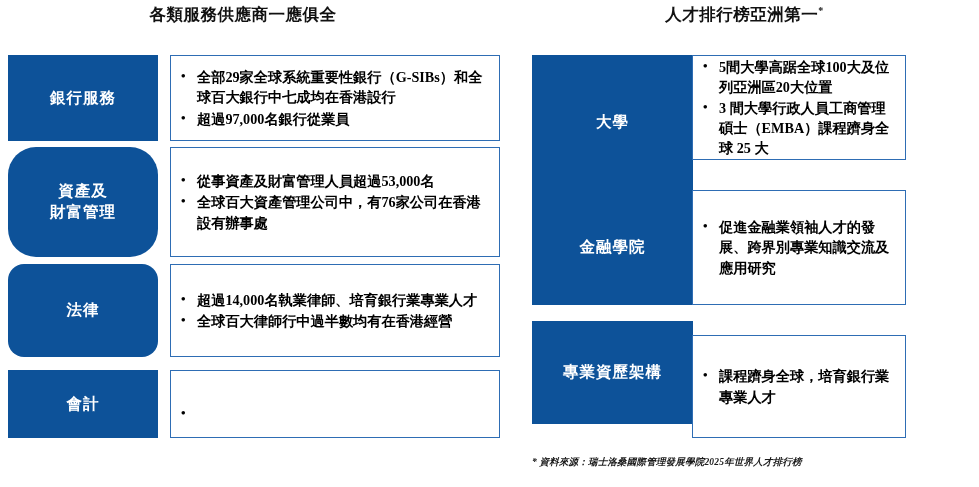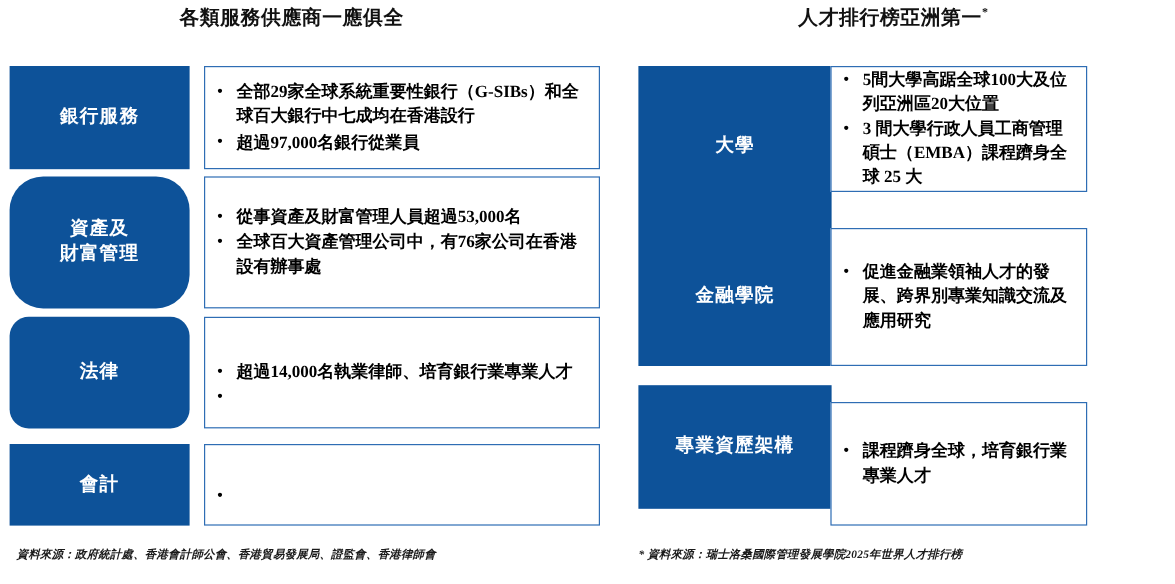--- a/index.html
+++ b/index.html
@@ -186,37 +186,37 @@
     <div class="row" id="row-legal">
       <div class="label-box">法律</div>
       <div class="content-box">
         <ul class="bullet-list">
           <li class="bullet-item">
             <span class="bullet-dot">•</span>
             <span>超過14,000名執業律師、培育銀行業專業人才</span>
           </li>
           <li class="bullet-item">
             <span class="bullet-dot">•</span>
+            <span>全球百大律師行中過半數均有在香港經營</span>
           </li>
         </ul>
       </div>
     </div>
 
     <div class="row" id="row-accounting">
       <div class="label-box">會計</div>
       <div class="content-box">
         <ul class="bullet-list">
           <li class="bullet-item">
             <span class="bullet-dot">•</span>
           </li>
         </ul>
       </div>
     </div>
 
-    <div class="footnote" id="footnote-left">資料來源：政府統計處、香港會計師公會、香港貿易發展局、證監會、香港律師會</div>
   </div>
 
   <div class="column" id="column-right">
 
     <div class="section-title" id="section-title-right">
       <span>人才排行榜亞洲第一</span><span class="title-asterisk">*</span>
     </div>
 
     <div class="row" id="row-universities">
       <div class="label-box">大學</div>

